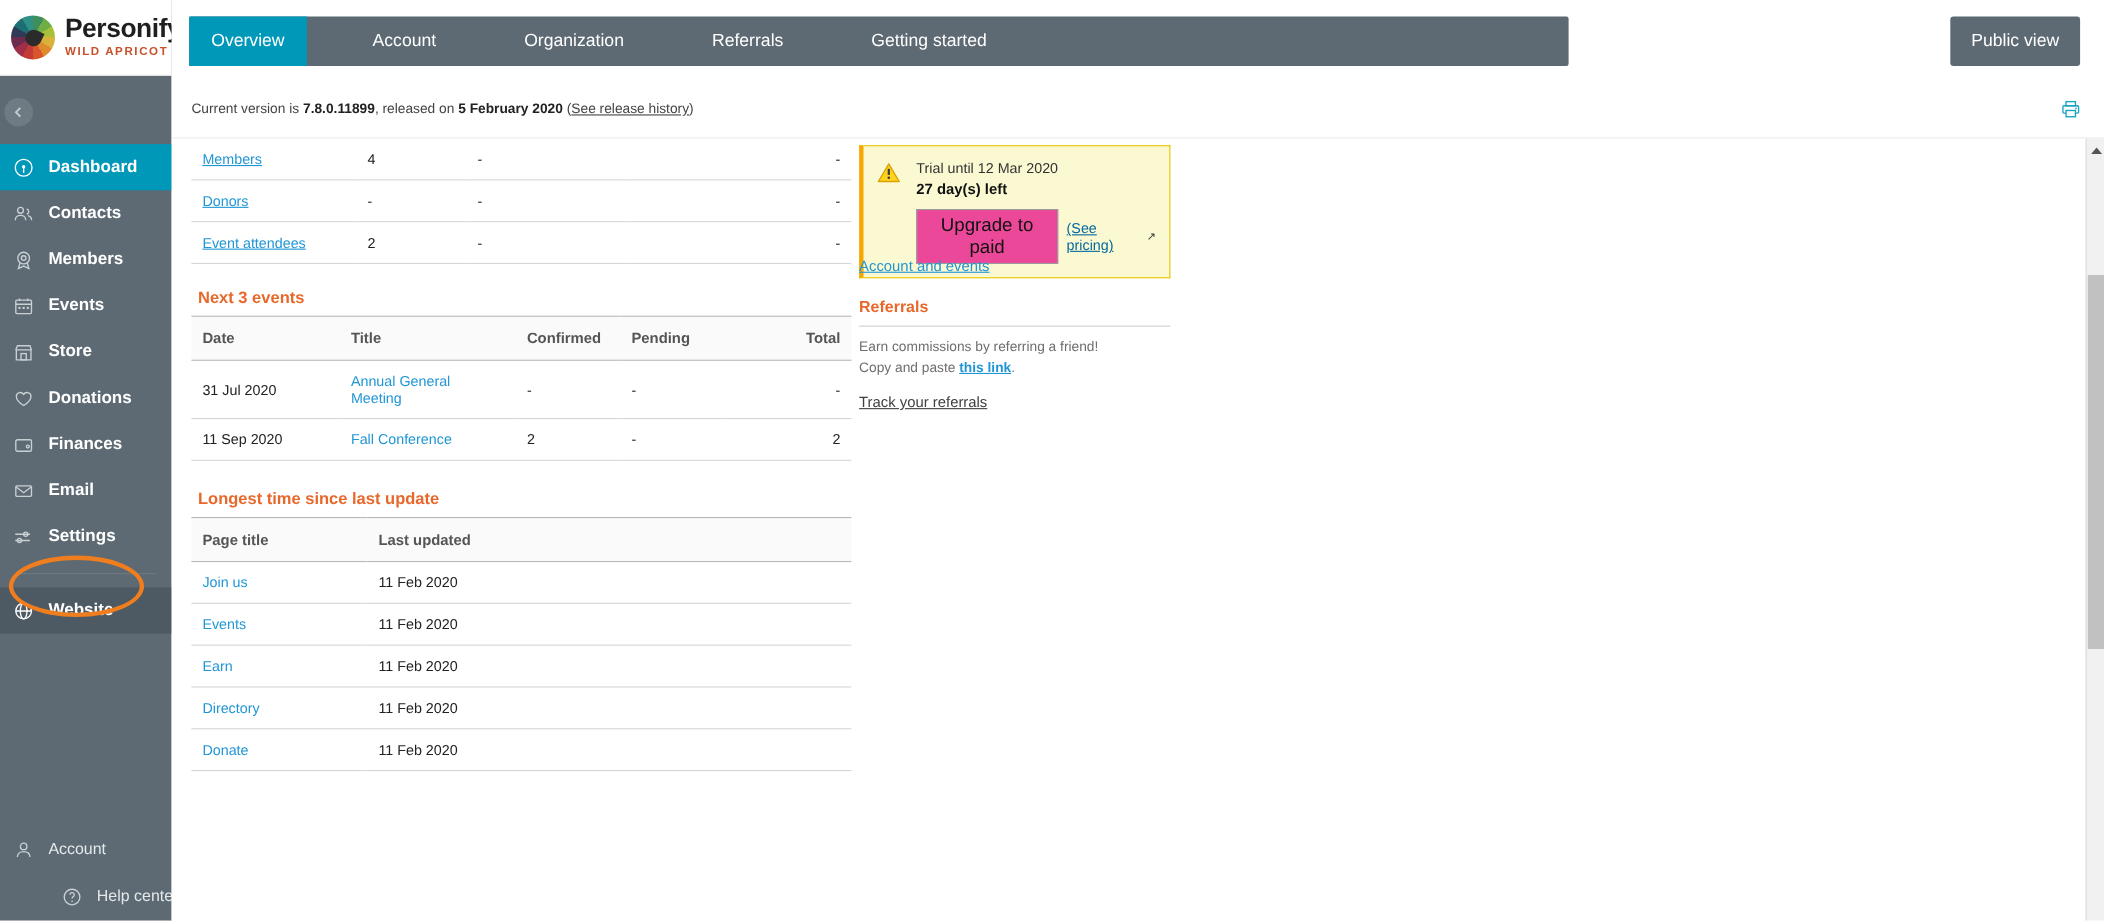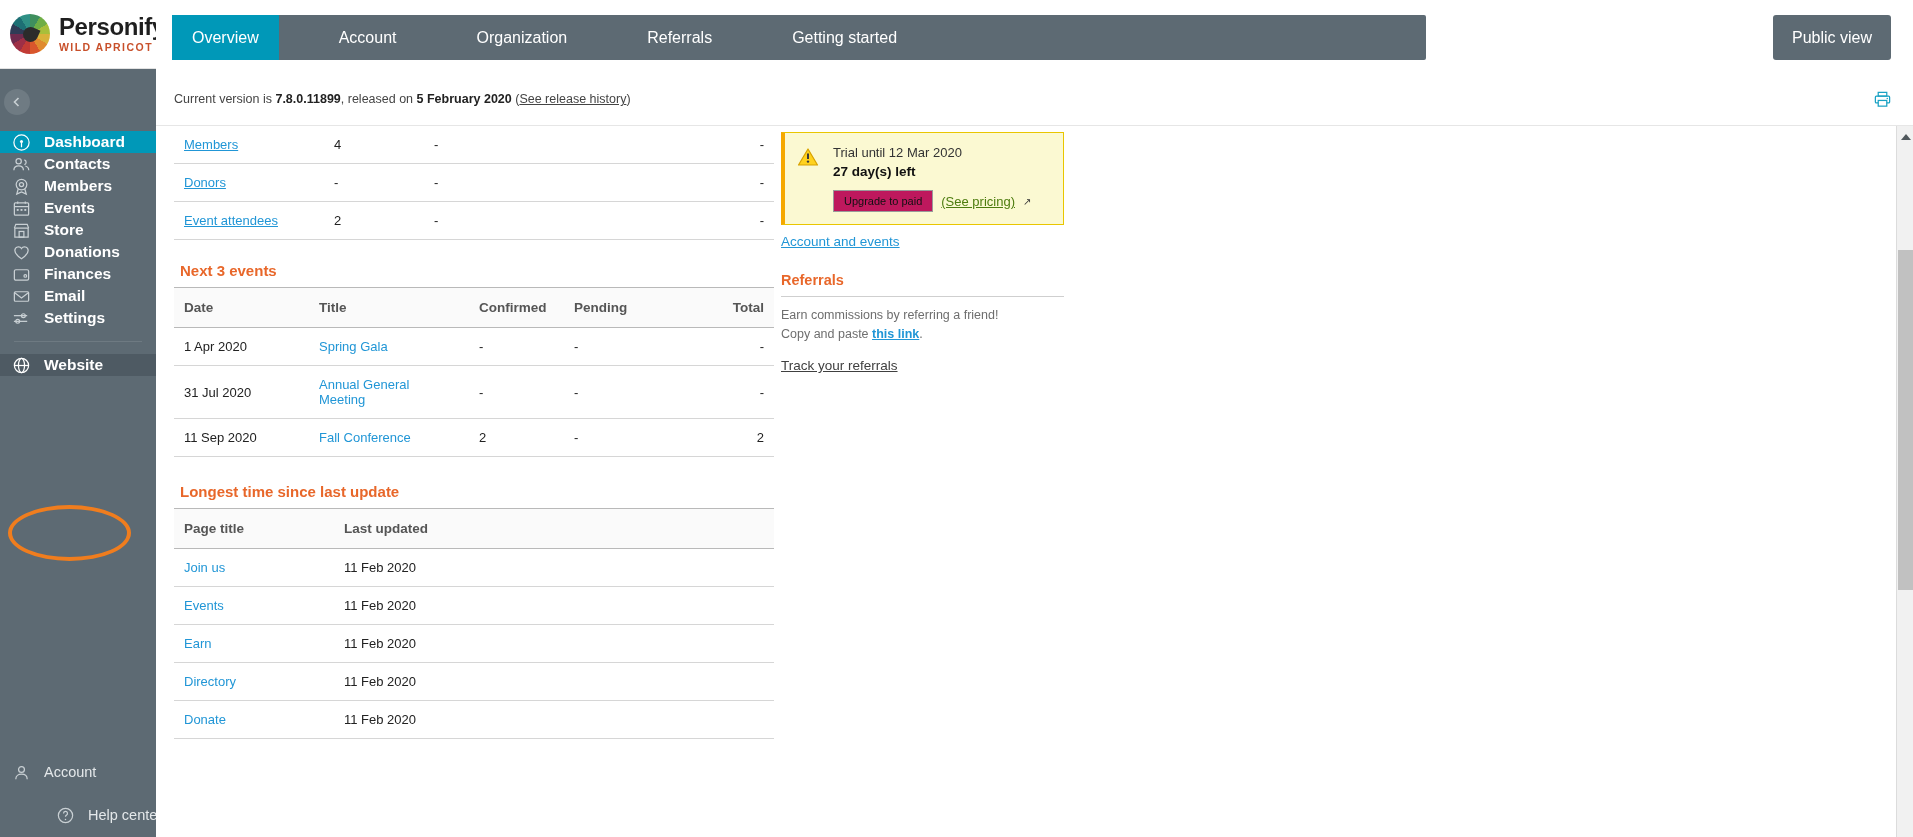--- a/index.html
+++ b/index.html
@@ -62,21 +62,21 @@
     position: absolute; left: 4px; top: 20px;
     width: 26px; height: 26px; border-radius: 50%;
     background: #6f7b83; cursor: pointer;
     display: flex; align-items: center; justify-content: center;
   }
   .collapse-btn svg { display: block; }
 
   .nav { padding-top: 0px; }
   .nav-item {
     display: flex; align-items: center;
-    height: 22px; padding-left: 12px;
+    height: 42px; padding-left: 12px;
     color: #ffffff; cursor: pointer;
   }
   .nav-item .ico {
     width: 26px; flex: 0 0 26px;
     display: flex; align-items: center; justify-content: flex-start;
   }
   .nav-item .lbl {
     font-size: 15.5px; font-weight: bold; margin-left: 6px;
     white-space: nowrap;
   }
@@ -195,25 +195,25 @@
     background: #fbf9d2; border: 1px solid #e9c600;
     border-left: 4px solid #f5a800;
     padding: 12px 12px 12px 12px;
     display: flex; gap: 14px;
   }
   .warn-ico { flex: 0 0 22px; margin-top: 2px; }
   .trial-line1 { font-size: 13px; color: #333; }
   .trial-line2 { font-size: 13.5px; color: #111; font-weight: bold; margin-top: 4px; }
   .trial-actions { margin-top: 11px; display: flex; align-items: center; gap: 8px; }
   .btn-upgrade {
-    background: #be185d; border: 1px solid #9a9a9a;
-    font-size: 11px; padding: 4px 10px; cursor: pointer;
+    background: #ec4899; border: 1px solid #9a9a9a;
+    font-size: 17px; padding: 4px 10px; cursor: pointer;
     font-family: "Liberation Sans", sans-serif; color: #111;
   }
-  .see-pricing { font-size: 13px; color: #4d7c0f; text-decoration: underline; cursor: pointer; }
+  .see-pricing { font-size: 13px; color: #0369a1; text-decoration: underline; cursor: pointer; }
   .ext-arrow { font-size: 10px; color: #333; }
 
   .acct-billing {
     position: absolute; left: 0; top: 108px;
     font-size: 13.5px; color: #2196d6; text-decoration: underline; cursor: pointer;
   }
   .ref-head {
     position: absolute; left: 0; top: 146px; width: 283px;
   }
   .ref-title { font-size: 14.5px; font-weight: bold; color: #e8672a; }
@@ -465,27 +465,20 @@
         <thead>
           <tr>
             <th class="e1">Date</th>
             <th class="e2">Title</th>
             <th class="e3">Confirmed</th>
             <th class="e4">Pending</th>
             <th class="e5">Total</th>
           </tr>
         </thead>
         <tbody>
-          <tr>
-            <td class="e1">1 Apr 2020</td>
-            <td class="e2"><span class="lnk">Spring Gala</span></td>
-            <td class="e3">-</td>
-            <td class="e4">-</td>
-            <td class="e5">-</td>
-          </tr>
           <tr>
             <td class="e1">31 Jul 2020</td>
             <td class="e2"><span class="lnk">Annual General Meeting</span></td>
             <td class="e3">-</td>
             <td class="e4">-</td>
             <td class="e5">-</td>
           </tr>
           <tr>
             <td class="e1">11 Sep 2020</td>
             <td class="e2"><span class="lnk">Fall Conference</span></td>

